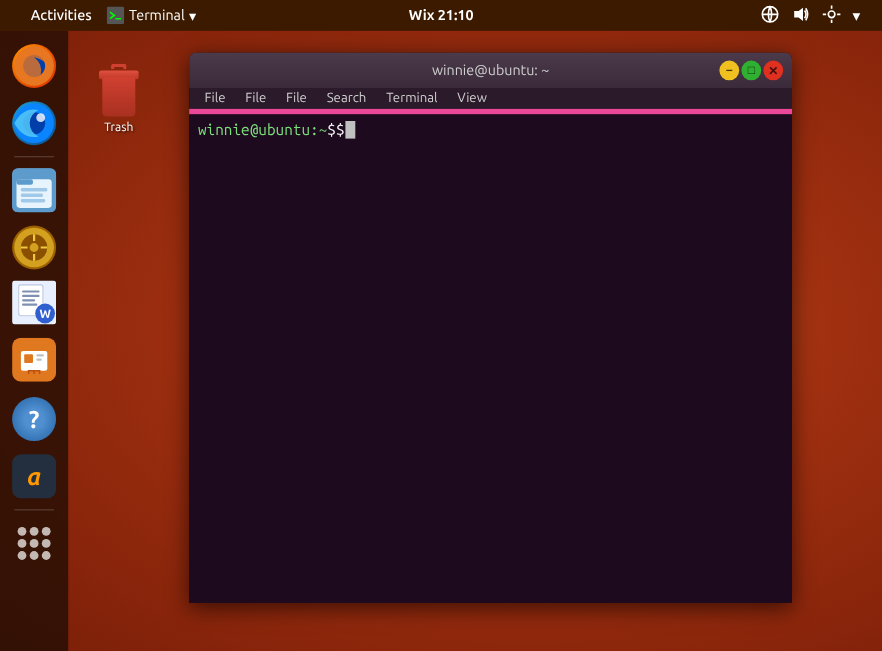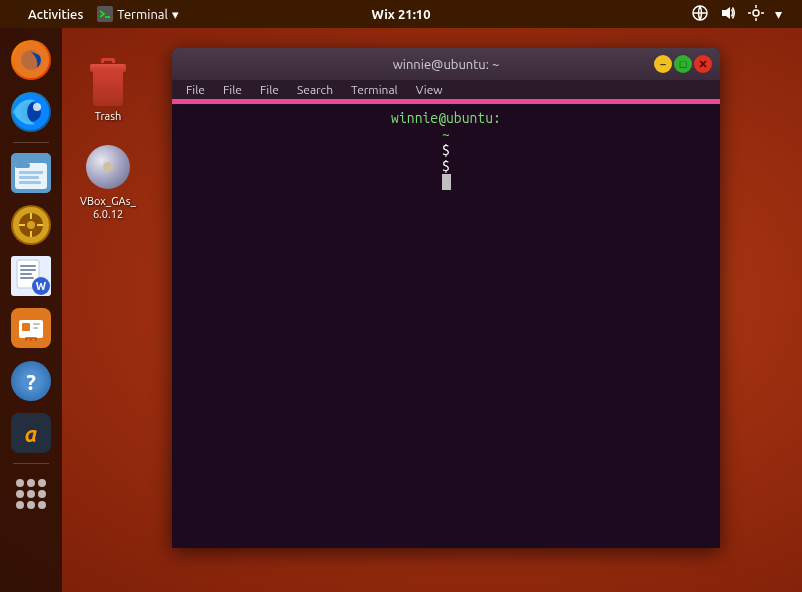--- a/index.html
+++ b/index.html
@@ -316,21 +316,20 @@
       padding: 6px 8px;
       overflow: hidden;
       position: relative;
     }
     .terminal-prompt {
       color: #7adf7a;
       font-family: 'Ubuntu Mono', 'Courier New', monospace;
       font-size: 14px;
       display: flex;
       align-items: center;
-      flex-direction: column;
     }
     .terminal-cursor {
       display: inline-block;
       width: 9px;
       height: 16px;
       background: #c0c0c0;
       margin-left: 1px;
       animation: blink 1s infinite;
     }
     @keyframes blink {
@@ -524,28 +523,20 @@
       <div class="desktop-icon-img">
         <div class="trash-icon">
           <div class="trash-handle"></div>
           <div class="trash-lid"></div>
           <div class="trash-body"></div>
         </div>
       </div>
       <span class="desktop-icon-label">Trash</span>
     </div>
 
-    <div class="desktop-icon">
-      <div class="desktop-icon-img">
-        <div class="vbox-icon">
-          <div class="vbox-inner"></div>
-        </div>
-      </div>
-      <span class="desktop-icon-label">VBox_GAs_<br>6.0.12</span>
-    </div>
   </div>
 
   <div class="terminal-window">
     <div class="terminal-titlebar" style="position:relative;">
       <span class="terminal-title">winnie@ubuntu: ~</span>
       <div class="window-controls">
         <div class="wc-btn wc-minimize">–</div>
         <div class="wc-btn wc-maximize">□</div>
         <div class="wc-btn wc-close">✕</div>
       </div>

